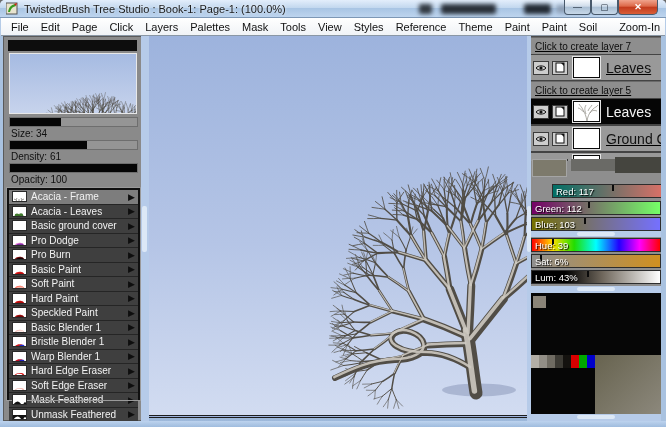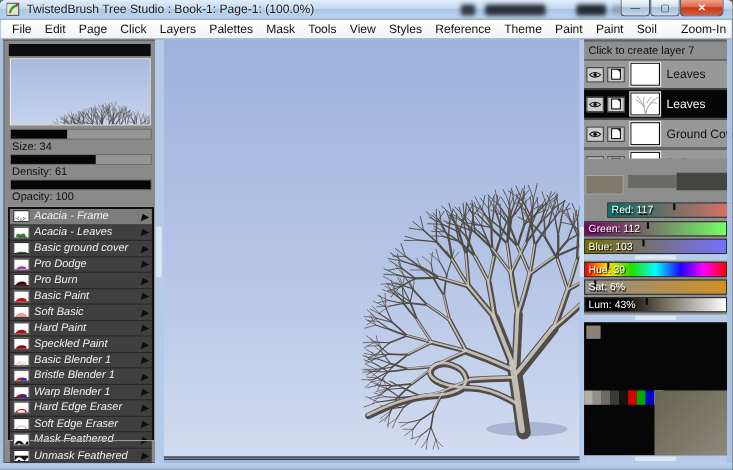--- a/index.html
+++ b/index.html
@@ -35,51 +35,51 @@
     border:1px solid #5a5a5a;border-right:none;}
   #lp-header{position:absolute;left:4px;top:3px;width:129px;height:11px;background:#0d0d0d;}
   #brush-preview{position:absolute;left:5px;top:16px;width:128px;height:61px;
     background:linear-gradient(180deg,#a6bbe2,#c7d3ec);border:1px solid #e8e8e8;overflow:hidden;}
   .lp-track{position:absolute;left:5px;width:129px;height:10px;background:#959595;
     border:1px solid #6e6e6e;}
   .lp-fill{height:100%;background:#050505;}
   .lp-label{position:absolute;left:7px;font-size:10px;color:#0f0f0f;}
   
   #brushlist{position:absolute;left:3px;top:151px;width:133px;height:212px;
-    background:#2e2e2e;border:2px solid #101010;outline:1px solid #9a9a9a;font-style:italic;}
+    background:#2e2e2e;border:2px solid #101010;outline:1px solid #9a9a9a;}
   .brow{height:14.5px;display:flex;align-items:center;background:#3f3f3f;
     border-bottom:1px solid #252525;padding:0 2px;}
   .brow.sel{background:#7d7d7d;}
   .bicon{width:15px;height:11px;flex:none;margin:0 4px 0 1px;border:1px solid #2a2a2a;
     background:#fff;position:relative;overflow:hidden;}
   .blabel{font-size:10px;color:#f2f2f2;flex:1;white-space:nowrap;overflow:hidden;}
   .barrow{flex:none;color:#0e0e0e;font-size:9px;margin-right:1px;}
   
   #lsplit{position:absolute;left:141px;top:36px;width:8px;height:385px;background:#b6cbe9;}
   #lsplit .grip,#rsplit .grip{position:absolute;left:1px;top:170px;width:5px;height:46px;background:#dce8f6;border-radius:2px;}
   #canvas{position:absolute;left:149px;top:36px;width:378px;height:382px;
     background:linear-gradient(180deg,#9db3dd 0%,#b5c5e6 55%,#d2dcf1 100%);
     border-bottom:3px double #1d1d1d;}
   #canvas svg{position:absolute;left:0;top:0;}
   #rsplit{position:absolute;left:527px;top:36px;width:4px;height:385px;background:#b6cbe9;}
   #rsplit .grip{left:0;width:4px;}
   
   #rightpanel{position:absolute;left:531px;top:36px;width:130px;height:384px;background:#8e8e8e;
-    border-top:1px solid #4a4a4a;}
+    border-top:1px solid #4a4a4a;text-decoration:underline;}
   .create-row{height:17px;font-size:10px;color:#0d0d0d;padding:3px 0 0 4px;
     border-top:1px solid #6a6a6a;}
   .lrow{display:flex;align-items:center;background:#999;border-top:1px solid #444;
     border-bottom:1px solid #444;padding:2px 2px;}
   .lrow.sel{background:#050505;}
   .lrow.sel .lname{color:#f5f5f5;}
   .lico{width:16px;height:14px;background:#cdcdcd;border:1px solid #3c3c3c;flex:none;
     margin-right:3px;display:flex;align-items:center;justify-content:center;}
   .lthumb{width:27px;height:21px;background:#fff;border:1px solid #0a0a0a;outline:1px solid #e5e5e5;
     flex:none;margin:0 6px 0 2px;overflow:hidden;}
-  .lname{font-size:11px;color:#111;white-space:nowrap;}
+  .lname{font-size:14px;color:#111;white-space:nowrap;}
   #row4clip{height:9px;overflow:hidden;}
   .mysterybox{position:absolute;}
   
   .cslider{position:absolute;left:0;width:130px;height:14px;border:1px solid #2d2d2d;}
   .cs-label{position:absolute;left:3px;bottom:0px;font-size:9.5px;color:#fff;
     text-shadow:1px 1px 1px #000;}
   .cs-marker{position:absolute;top:0;width:2px;height:6px;background:#0a0a0a;}
   .csplit{position:absolute;left:0;width:130px;background:#b6cbe9;}
   .csplit .hgrip{position:absolute;left:46px;top:1px;width:38px;height:4px;background:#dce8f6;border-radius:2px;}
   
@@ -809,21 +809,21 @@
               <path d="M3,5.5 C4,3.5 7,2.8 9.5,3.6" stroke="#b30d0d" stroke-width="1.6" fill="none" stroke-linecap="round"></path>
             </svg></span>
           <span class="blabel">Basic Paint</span>
           <span class="barrow">▶</span>
         </div>
         <div class="brow">
           <span class="bicon"><svg width="13" height="9" viewBox="0 0 13 9">
               <path d="M1,5.8 C1.6,2.4 5.5,1.2 9,2.2 C12.2,3.1 11.8,6 8.4,6.9 C5,7.8 1.8,7.6 1,5.8 Z" fill="#ff6a55"></path>
               <path d="M3,5.5 C4,3.5 7,2.8 9.5,3.6" stroke="#f0b0a5" stroke-width="1.6" fill="none" stroke-linecap="round"></path>
             </svg></span>
-          <span class="blabel">Soft Basic</span>
+          <span class="blabel">Soft Paint</span>
           <span class="barrow">▶</span>
         </div>
         <div class="brow">
           <span class="bicon"><svg width="13" height="9" viewBox="0 0 13 9">
               <path d="M1,5.8 C1.6,2.4 5.5,1.2 9,2.2 C12.2,3.1 11.8,6 8.4,6.9 C5,7.8 1.8,7.6 1,5.8 Z" fill="#d61212"></path>
               <path d="M3,5.5 C4,3.5 7,2.8 9.5,3.6" stroke="#a80c0c" stroke-width="1.6" fill="none" stroke-linecap="round"></path>
             </svg></span>
           <span class="blabel">Hard Paint</span>
           <span class="barrow">▶</span>
         </div>
@@ -1526,20 +1526,21 @@
           </span>
           <span class="lico">
             <svg width="10" height="11" viewBox="0 0 10 11">
               <rect x="1" y="1" width="8" height="9" fill="#fff" stroke="#111"></rect>
               <path d="M6,1 L9,1 L9,4 Z" fill="#111"></path>
             </svg>
           </span>
           <span class="lthumb"></span>
           <span class="lname">Leaves</span>
         </div>
+        <div class="create-row">Click to create layer 5</div>
         <div class="lrow sel">
           <span class="lico">
             <svg width="12" height="8" viewBox="0 0 12 8">
               <path d="M1,4 C3,1.2 9,1.2 11,4 C9,6.8 3,6.8 1,4 Z" fill="none" stroke="#111" stroke-width="1"></path>
               <circle cx="6" cy="4" r="1.6" fill="#111"></circle>
             </svg>
           </span>
           <span class="lico">
             <svg width="10" height="11" viewBox="0 0 10 11">
               <rect x="1" y="1" width="8" height="9" fill="#fff" stroke="#111"></rect>

